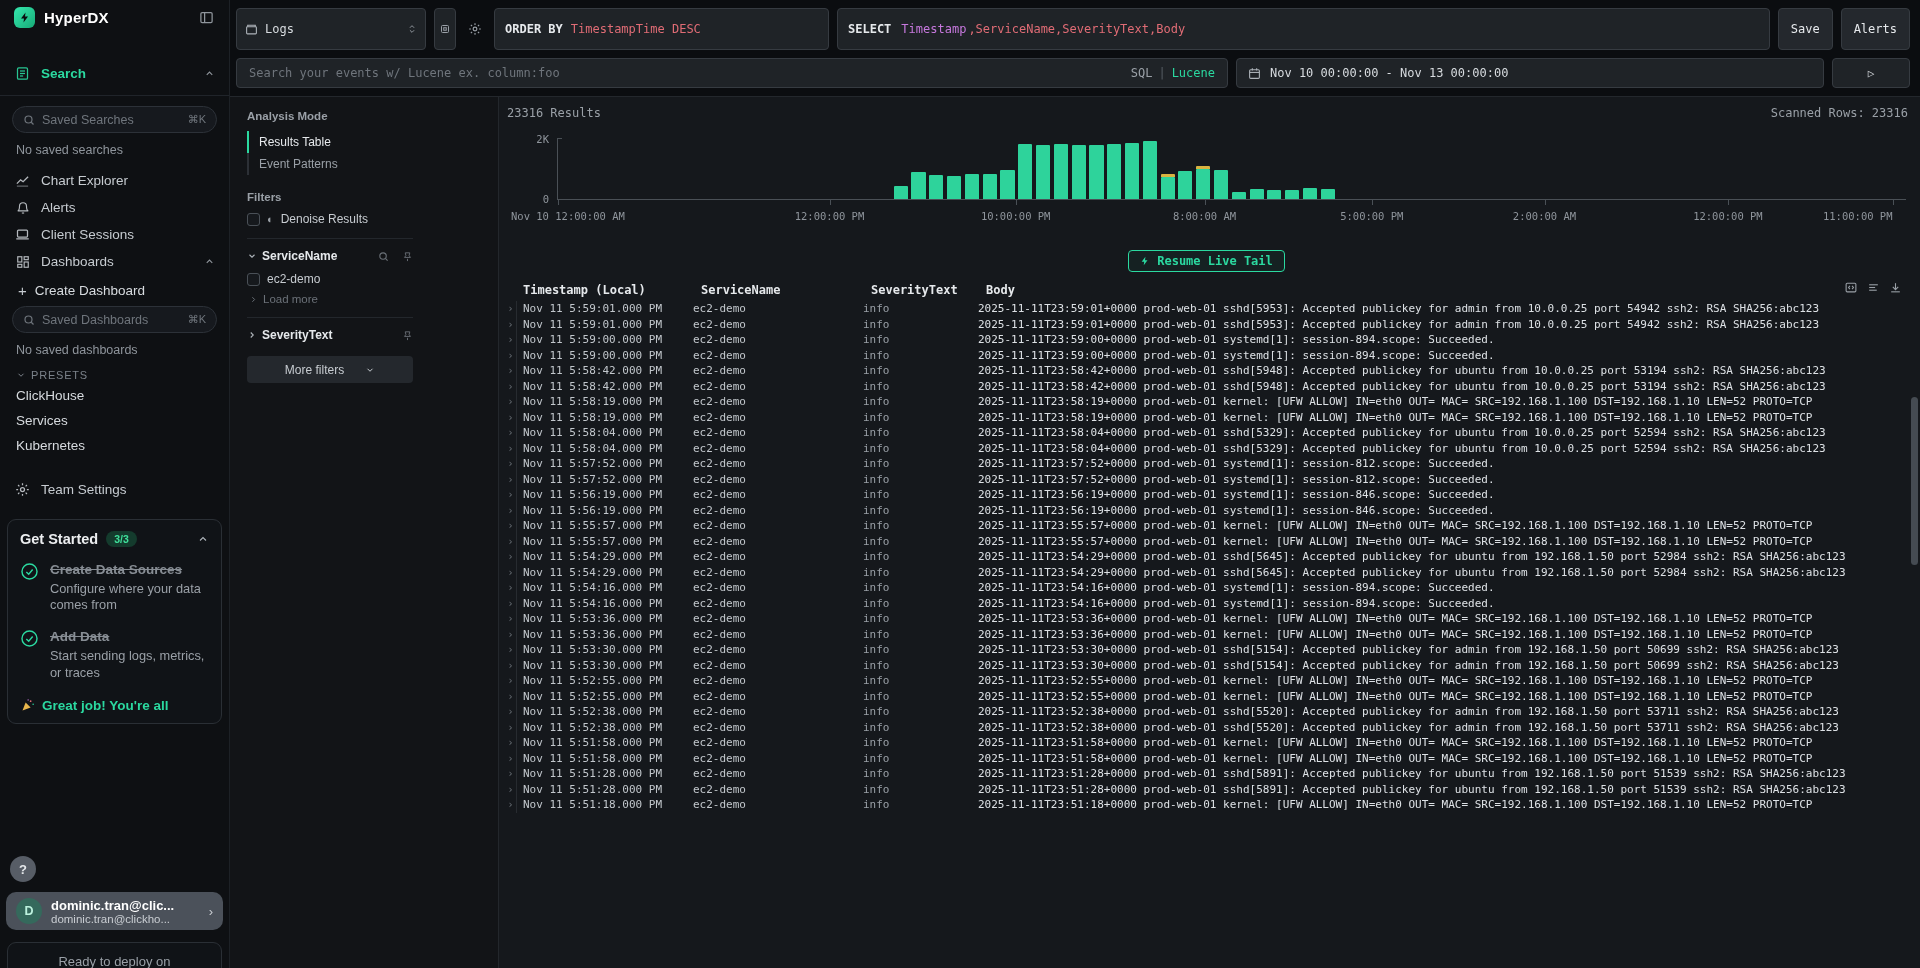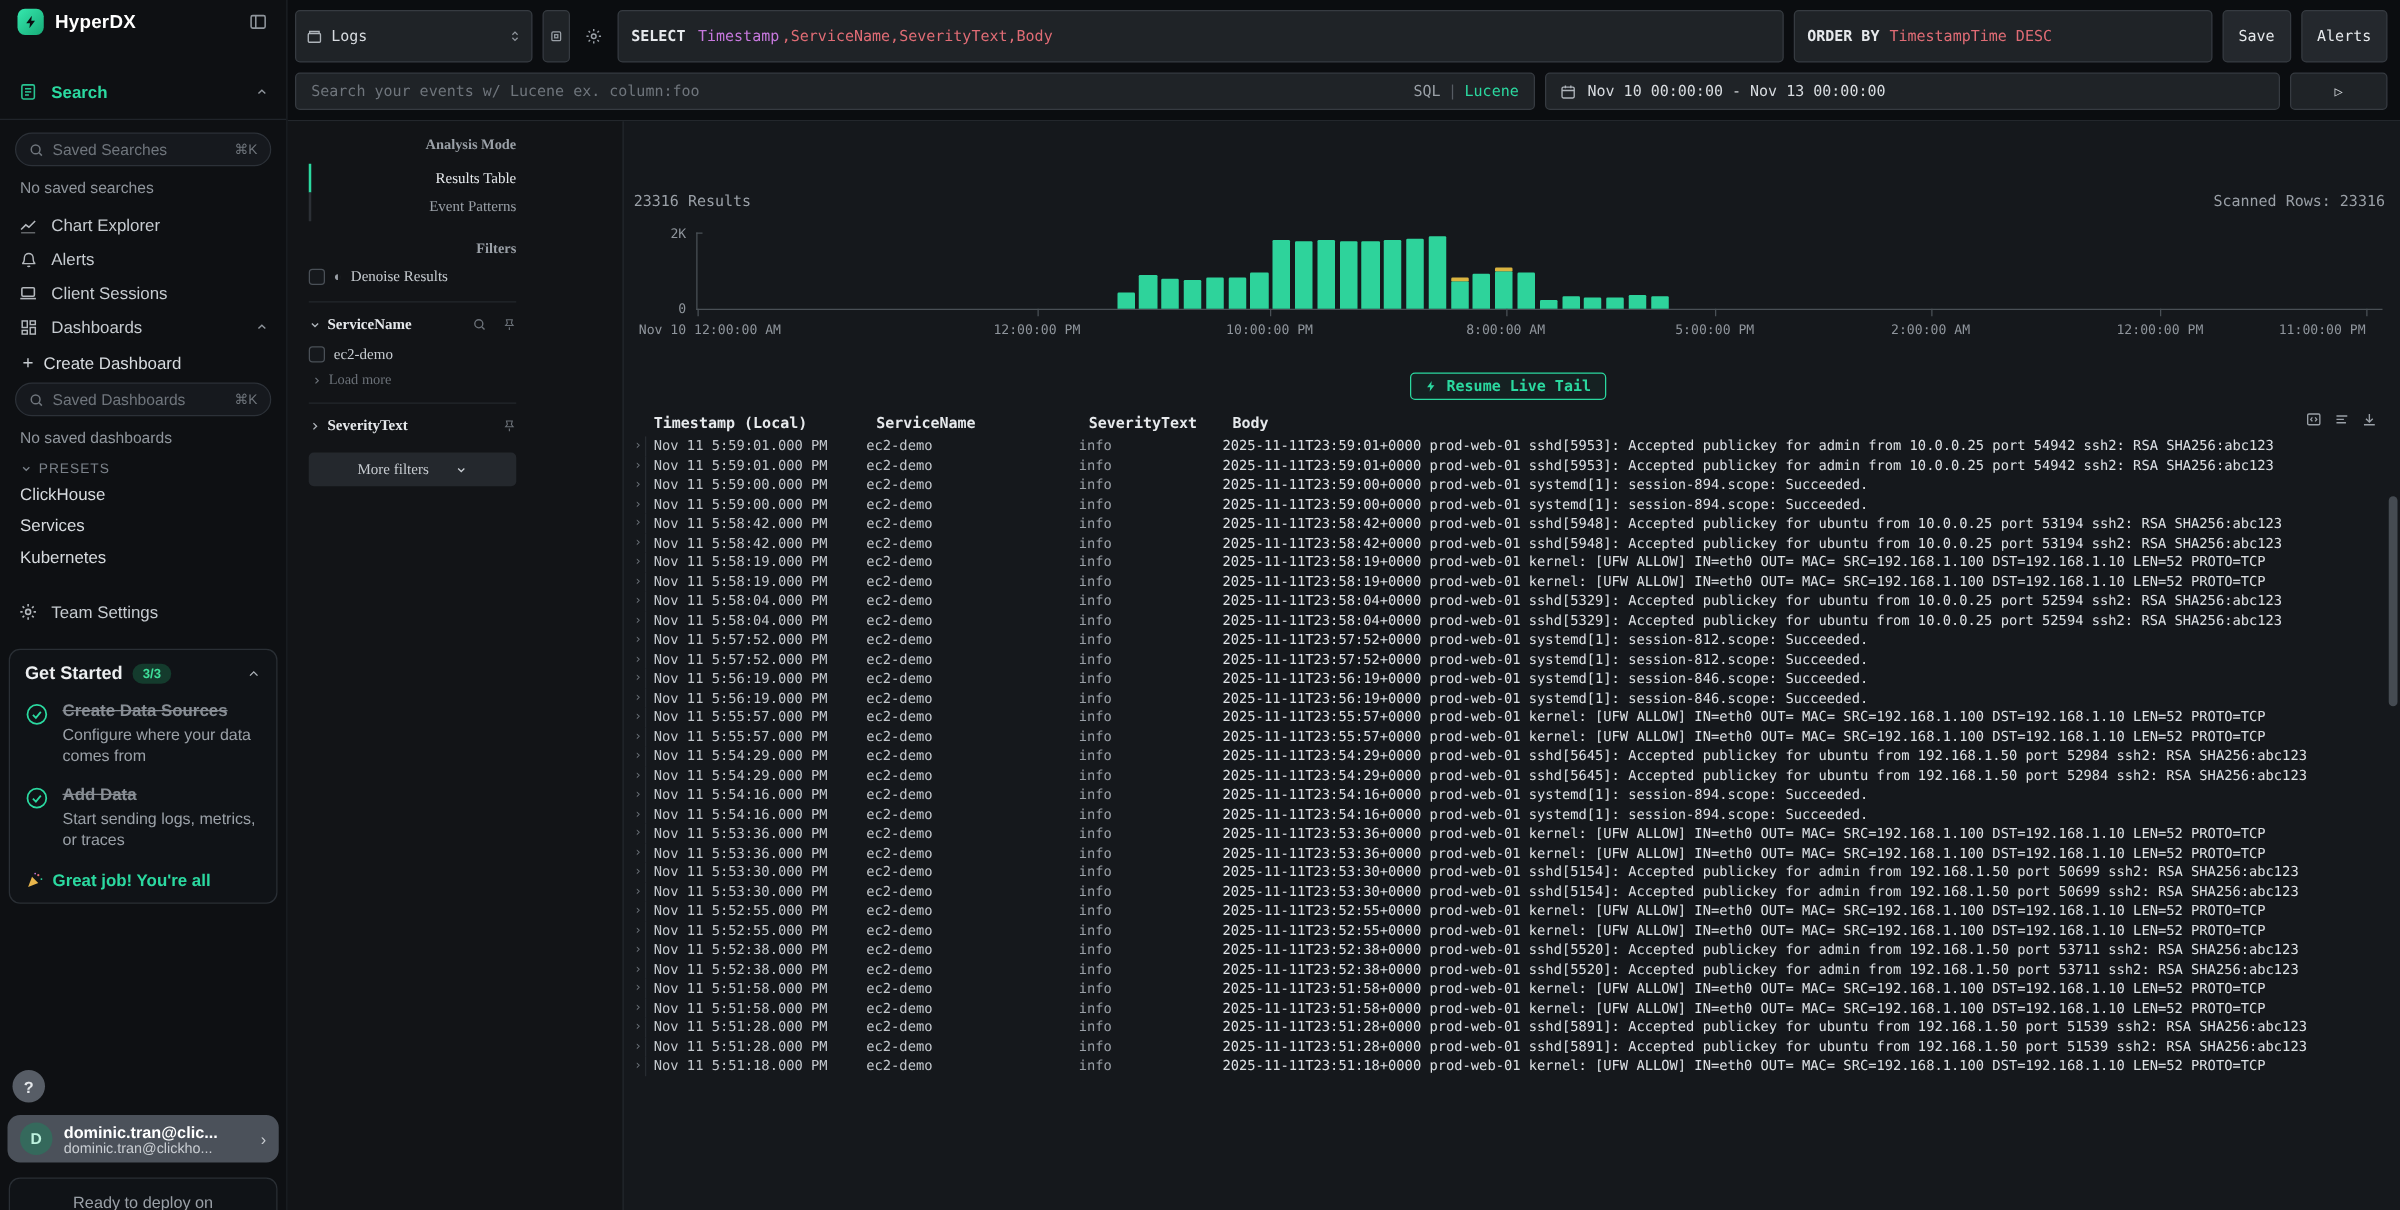--- a/index.html
+++ b/index.html
@@ -78,40 +78,40 @@
   .search-input{flex:1;padding:0 12px;color:#6f757c;cursor:text;}
   .search-input .grow{flex:1}
   .lang .sql{color:#9aa0a7}.lang .sep{color:#565c63;margin:0 6px}.lang .luc{color:var(--green);cursor:pointer}
   .daterange{width:588px;padding:0 11px;gap:9px;color:#d7dbdf;cursor:pointer;}
   .runbtn{width:78px;justify-content:center;color:#cfd3d7;font-size:11px;cursor:pointer;}
 
   .content{flex:1;display:flex;min-width:0;border-top:1px solid #23272c;background:var(--panel2);}
 
   
   .fpanel{flex:0 0 268px;padding:13px 0 0 17px;background:var(--panel2);}
-  .fp-inner{width:166px;font-family:Liberation Serif, serif;text-align:right;}
+  .fp-inner{width:166px;font-family:Liberation Sans, sans-serif;}
   .fp-label{color:#9aa0a7;font-size:11.5px;font-weight:bold;margin-bottom:9px;}
   .mode-item{border-left:2px solid #2c3036;padding:4px 0 4px 10px;font-size:12px;color:#9aa0a7;cursor:pointer;}
   .mode-item.active{border-left-color:var(--green);color:#e6e9ec;}
   .fp-gap{height:16px}
   .chk-row{display:flex;align-items:center;gap:7px;font-size:12px;color:#c7ccd1;margin:4px 0;cursor:pointer;}
   .cb{width:13px;height:13px;border:1px solid #4a5057;border-radius:3px;background:#16191d;flex:0 0 13px;}
   .den-icon{color:#9aa0a7;font-size:11px}
   .fp-hr{border-top:1px solid #23272c;margin:12px 0 10px 0;}
   .grp-head{display:flex;align-items:center;gap:5px;font-size:12px;font-weight:bold;color:#e6e9ec;cursor:pointer;}
   .grp-head .grow{flex:1}
   .grp-head .gicon{color:#6b7178;margin-left:8px;cursor:pointer}
   .load-more{display:flex;align-items:center;gap:5px;color:#6b7178;font-size:11.5px;margin:7px 0 2px 2px;cursor:pointer;}
   .more-filters{margin-top:14px;height:27px;background:var(--input2);border-radius:4px;display:flex;align-items:center;
     justify-content:center;gap:21px;font-size:12px;color:#c7ccd1;cursor:pointer;}
 
   
   .results{flex:1;min-width:0;border-left:1px solid #23272c;background:var(--panel);position:relative;
     font-family:"DejaVu Sans Mono",monospace;padding:9px 12px 0 6px;display:flex;flex-direction:column;}
-  .res-head{display:flex;font-size:12px;color:#9aa0a7;padding-left:2px;margin-top:48px;}
+  .res-head{display:flex;font-size:12px;color:#9aa0a7;padding-left:2px;}
   .res-head .grow{flex:1}
   .chart{position:relative;margin-top:14px;height:88px;flex:0 0 88px;}
   .ylab{position:absolute;left:0;width:44px;text-align:right;font-size:10.5px;color:#8f959c;}
   .ylab.top{top:-1px}.ylab.zero{bottom:17px}
   .plot{position:absolute;left:52px;right:2px;top:4px;bottom:22px;border-left:1px solid #4a5056;border-bottom:1px solid #4a5056;}
   .plot::before{content:"";position:absolute;left:-1px;top:0;width:5px;height:1px;background:#4a5056;}
   .bar{position:absolute;bottom:0;background:var(--bar);border-radius:1px 1px 0 0;}
   .bar .warncap{position:absolute;left:0;right:0;top:-3px;height:3px;background:var(--warn);border-radius:1px 1px 0 0;}
   .xtick{position:absolute;bottom:-6px;width:1px;height:6px;background:#4a5056;}
   .xaxis{position:absolute;left:52px;right:2px;bottom:0;height:14px;}
@@ -357,28 +357,28 @@
               <rect x="5" y="5" width="14" height="14" rx="2"></rect>
               <rect x="9.5" y="9.5" width="5" height="5"></rect>
             </svg>
         </div>
         <div class="mini-btn plain">
           <svg width="14" height="14" viewBox="0 0 24 24" fill="none" stroke="currentColor" stroke-width="2">
               <circle cx="12" cy="12" r="3.2"></circle>
               <path d="M12 2v3M12 19v3M2 12h3M19 12h3M4.9 4.9l2.1 2.1M17 17l2.1 2.1M19.1 4.9L17 7M7 17l-2.1 2.1"></path>
             </svg>
         </div>
+        <div class="box orderby">
+          <span class="kw">ORDER BY</span>
+            <span class="fld-salmon">TimestampTime DESC</span>
+        </div>
         <div class="box sql-input" style="flex:1">
           <span class="kw">SELECT</span>
             <span class="fld-purple">Timestamp</span>
             <span class="fld-salmon">,ServiceName,SeverityText,Body</span>
-        </div>
-        <div class="box orderby">
-          <span class="kw">ORDER BY</span>
-            <span class="fld-salmon">TimestampTime DESC</span>
         </div>
         <div class="box btn">Save</div>
         <div class="box btn">Alerts</div>
       </div>
       <div class="tb-row">
         <div class="box search-input">
           <span class="grow">Search your events w/ Lucene ex. column:foo</span>
           <span class="lang">
             <span class="sql">SQL</span><span class="sep">|</span><span class="luc">Lucene</span>
           </span>

